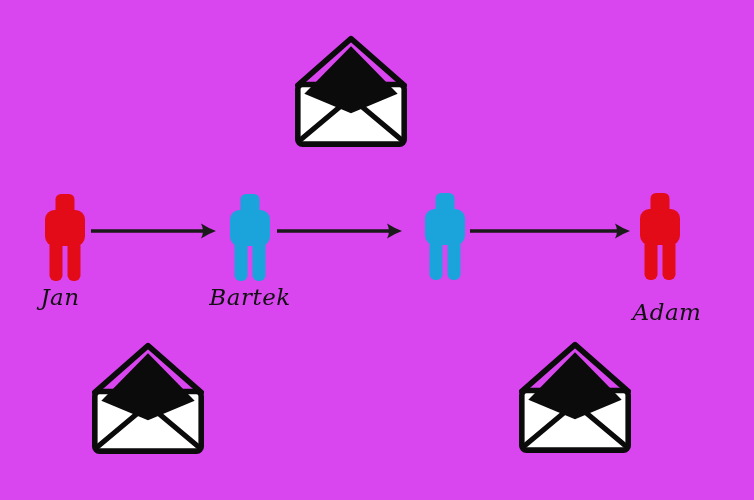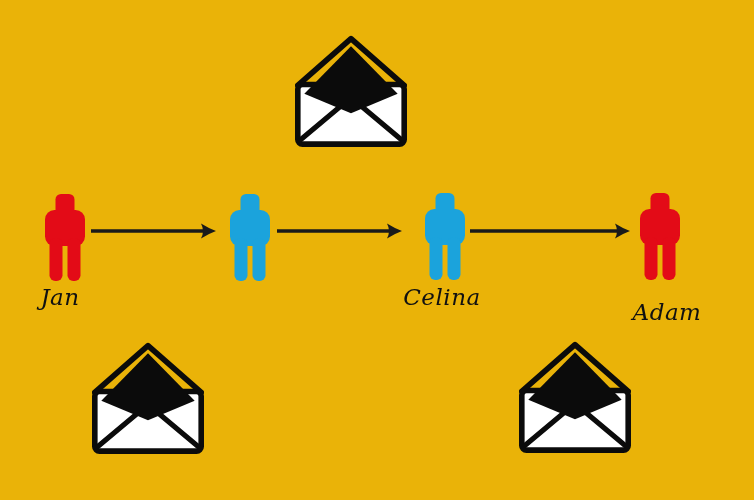--- a/index.html
+++ b/index.html
@@ -4,21 +4,21 @@
 <style>
   html, body {
     margin: 0;
     padding: 0;
     background: #ffffff;
   }
   #canvas {
     position: relative;
     width: 754px;
     height: 500px;
-    background: #eab308;
+    background: #d946ef;
     overflow: hidden;
     font-family: "DejaVu Serif", "Liberation Serif", serif;
   }
   .abs { position: absolute; }
   .person-label {
     position: absolute;
     width: 160px;
     text-align: center;
     font-style: italic;
     font-size: 23px;
@@ -75,32 +75,32 @@
   <div class="abs" style="left:230px; top:194px;">
     <svg width="40" height="87" viewBox="0 0 40 87">
       <g fill="#1ba3dc">
         <rect x="10.5" y="0" width="19" height="22" rx="5.5"></rect>
         <rect x="0" y="16" width="40" height="36" rx="9.5"></rect>
         <rect x="4.5" y="44" width="13" height="43" rx="5.75"></rect>
         <rect x="22.5" y="44" width="13" height="43" rx="5.75"></rect>
       </g>
     </svg>
   </div>
+  <div class="person-label" style="left:170px; top:285px;">Bartek</div>
 
   <div class="abs" style="left:425px; top:193px;">
     <svg width="40" height="87" viewBox="0 0 40 87">
       <g fill="#1ba3dc">
         <rect x="10.5" y="0" width="19" height="22" rx="5.5"></rect>
         <rect x="0" y="16" width="40" height="36" rx="9.5"></rect>
         <rect x="4.5" y="44" width="13" height="43" rx="5.75"></rect>
         <rect x="22.5" y="44" width="13" height="43" rx="5.75"></rect>
       </g>
     </svg>
   </div>
-  <div class="person-label" style="left:362px; top:285px;">Celina</div>
 
   <div class="abs" style="left:640px; top:193px;">
     <svg width="40" height="87" viewBox="0 0 40 87">
       <g fill="#e30b17">
         <rect x="10.5" y="0" width="19" height="22" rx="5.5"></rect>
         <rect x="0" y="16" width="40" height="36" rx="9.5"></rect>
         <rect x="4.5" y="44" width="13" height="43" rx="5.75"></rect>
         <rect x="22.5" y="44" width="13" height="43" rx="5.75"></rect>
       </g>
     </svg>

